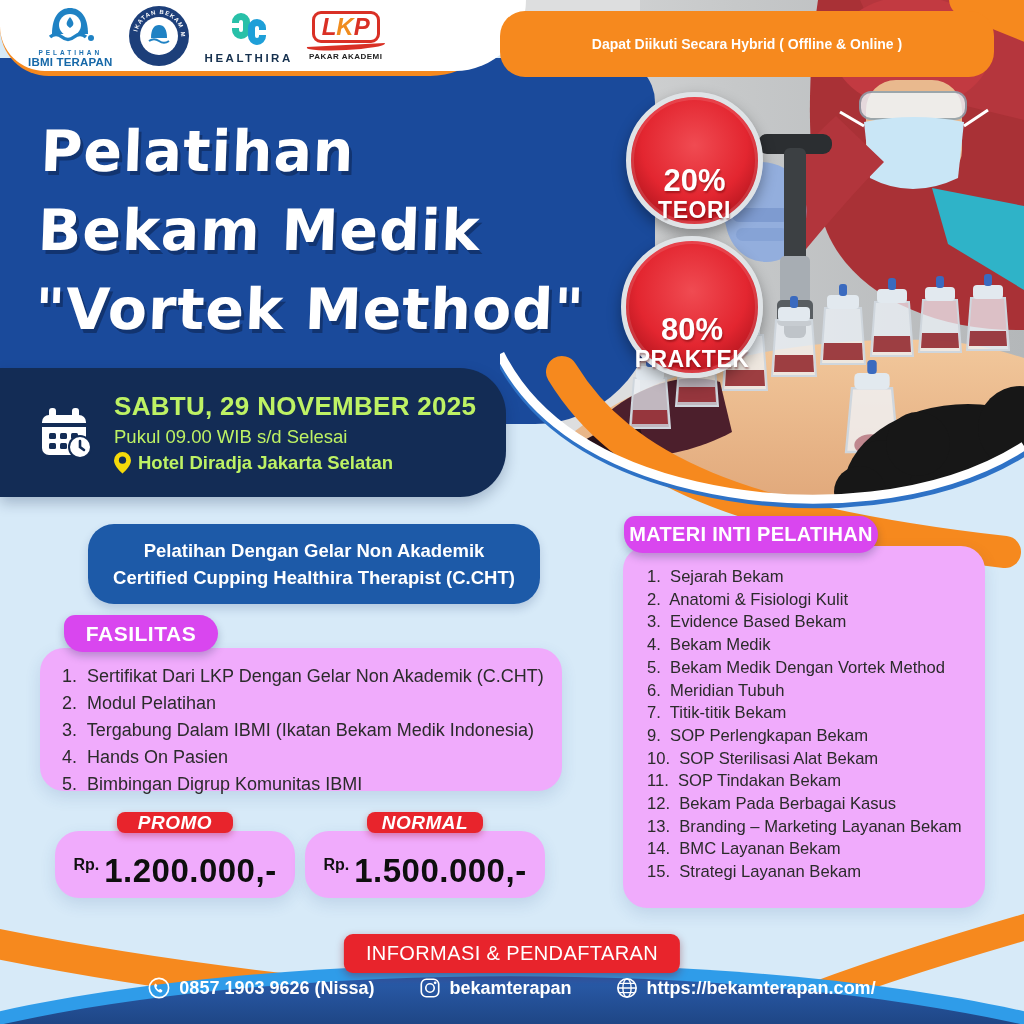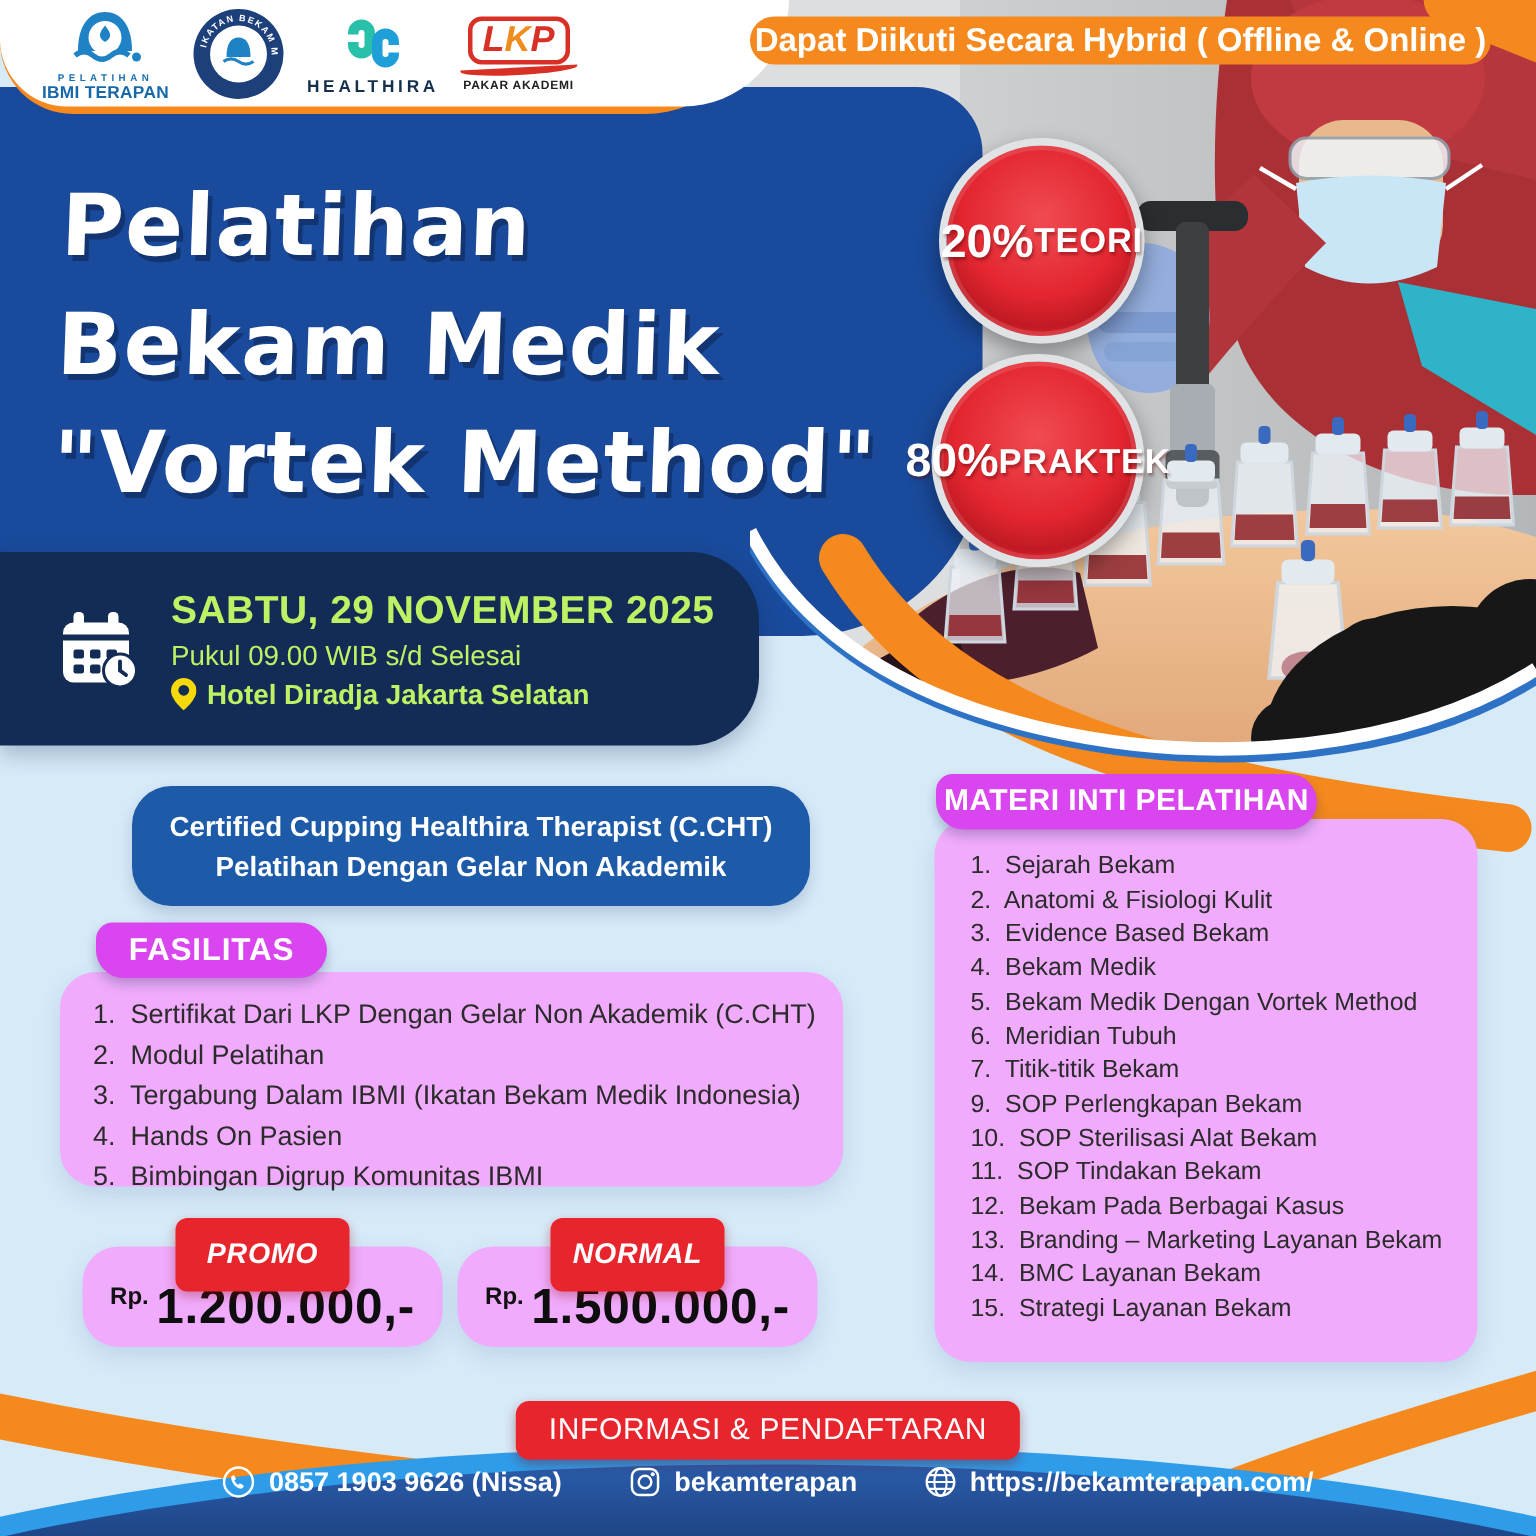--- a/index.html
+++ b/index.html
@@ -15,35 +15,35 @@
   .logo{display:flex;flex-direction:column;align-items:center;justify-content:center;}
   .logo-bt-top{font-size:6.5px;letter-spacing:3px;color:#1a6fb0;font-weight:700;margin-top:1px;}
   .logo-bt-bottom{font-size:11.5px;font-weight:800;color:#1668a8;letter-spacing:.2px;}
   .logo-health-label{font-size:11.5px;font-weight:800;color:#15304e;letter-spacing:2.5px;margin-top:1px;}
   .logo-lkp-box{border:3px solid #d93025;border-radius:9px;padding:0 7px;font-weight:800;
     font-style:italic;font-size:24px;line-height:26px;}
   .lkp-l{color:#d93025}.lkp-k{color:#f08c1e}.lkp-p{color:#d93025}
   .lkp-swoosh{width:78px;height:5px;background:#d93025;border-radius:0 0 60% 60%/0 0 100% 100%;margin-top:2px;transform:rotate(-3deg);}
   .logo-lkp-sub{font-size:8px;font-weight:800;color:#222;letter-spacing:.5px;margin-top:2px;}
 
-  .hybrid-banner{left:500px;top:11px;width:494px;height:32px;background:#f6891e;border-radius:25px;
-    z-index:7;display:flex;align-items:center;justify-content:center;color:#fff;font-size:22px;font-weight:600;}
+  .hybrid-banner{left:500px;top:11px;width:494px;height:66px;background:#f6891e;border-radius:25px;
+    z-index:7;display:flex;align-items:center;justify-content:center;color:#fff;font-size:14px;font-weight:600;}
   .corner-swoosh{left:952px;top:-34px;width:150px;height:74px;background:#f6891e;
     transform:rotate(22deg);border-radius:18px;z-index:5;}
 
   
   .blue-panel{left:0;top:58px;width:655px;height:366px;background:#1a4a9b;
     border-radius:0 44px 120px 0;z-index:2;}
   .hero-title{left:38px;top:112px;z-index:5;color:#fff;font-family:"DejaVu Sans",sans-serif;
     font-weight:800;font-size:57px;line-height:79px;letter-spacing:1px;
     text-shadow:3px 4px 0 rgba(10,30,70,.5);transform:skewX(-2deg);}
   .badge{z-index:6;border-radius:50%;border:5px solid #dfe3e6;
     background:radial-gradient(circle at 50% 38%,#f04b52 0%,#e32630 52%,#c01a23 72%,#e32630 80%);
     box-shadow:0 6px 14px rgba(0,0,0,.35), inset 0 0 0 3px rgba(255,255,255,.12);
-    display:flex;flex-direction:row;align-items:center;justify-content:center;color:#fff;}
+    display:flex;flex-direction:column;align-items:center;justify-content:flex-end;color:#fff;}
   .badge .pct{font-size:31px;font-weight:800;line-height:32px;text-shadow:1px 2px 2px rgba(80,0,0,.4);}
   .badge .lbl{font-size:23px;font-weight:800;letter-spacing:.5px;text-shadow:1px 2px 2px rgba(80,0,0,.4);}
   .badge-teori{left:626px;top:92px;width:127px;height:127px;}
   .badge-praktek{left:621px;top:236px;width:132px;height:132px;}
 
   
   .date-box{left:0;top:368px;width:506px;height:129px;background:#132c55;border-radius:0 46px 46px 0;
     z-index:5;display:flex;align-items:center;gap:18px;padding-left:36px;box-sizing:border-box;
     box-shadow:0 6px 14px rgba(10,30,70,.25);}
   .date-lines{color:#bef264;}
@@ -61,21 +61,21 @@
   .card{background:#f0abfc;border-radius:24px;z-index:5;box-shadow:0 6px 16px rgba(40,80,140,.14);box-sizing:border-box;}
   .fasilitas-card{left:40px;top:648px;width:522px;height:143px;padding:15px 14px 8px 22px;}
   .list .list-item{font-size:18px;color:#2b2b2b;line-height:27px;white-space:nowrap;}
   .materi-pill{left:624px;top:516px;width:254px;height:37px;font-size:20px;letter-spacing:.3px;}
   .materi-card{left:623px;top:546px;width:362px;height:362px;padding:20px 10px 8px 24px;overflow:hidden;}
   .materi-card .list-item{font-size:16.6px;line-height:22.7px;}
 
   
   .price-card{top:831px;width:240px;height:67px;display:flex;align-items:center;justify-content:center;}
   .price-promo{left:55px;} .price-normal{left:305px;}
-  .price-pill{top:812px;width:116px;height:49px;background:#e8242c;border-radius:8px;z-index:6;
+  .price-pill{top:812px;width:116px;height:21px;background:#e8242c;border-radius:8px;z-index:6;
     display:flex;align-items:center;justify-content:center;color:#fff;font-weight:800;font-style:italic;
     font-size:19px;letter-spacing:.5px;box-shadow:0 3px 7px rgba(150,10,20,.35);}
   .pill-promo{left:117px;} .pill-normal{left:367px;}
   .price-line{display:flex;align-items:flex-start;gap:5px;margin-top:12px;}
   .price-rp{font-size:16px;font-weight:800;color:#111;margin-top:4px;}
   .price-amt{font-size:33px;font-weight:800;color:#0e0e0e;letter-spacing:.5px;}
 
   
   .footer-svg{left:0;bottom:0;width:1024px;height:200px;z-index:4;}
   .footer-pill{left:50%;top:934px;transform:translateX(-50%);background:#e8242c;color:#fff;
@@ -308,22 +308,22 @@
         <svg width="17" height="22" viewBox="0 0 17 22">
           <path d="M8.5,0 a8.5,8.5 0 0,1 8.5,8.5 c0,6 -8.5,13 -8.5,13 s-8.5,-7 -8.5,-13 A8.5,8.5 0 0,1 8.5,0 Z" fill="#f5d90a"></path>
           <circle cx="8.5" cy="8.2" r="3.6" fill="#132c55"></circle>
         </svg>
         <span>Hotel Diradja Jakarta Selatan</span>
       </div>
     </div>
   </div>
 
   <div class="abs cert-box">
+    <div>Pelatihan Dengan Gelar Non Akademik</div>
     <div>Certified Cupping Healthira Therapist (C.CHT)</div>
-    <div>Pelatihan Dengan Gelar Non Akademik</div>
   </div>
 
   <div class="abs section-pill fasilitas-pill">FASILITAS</div>
   <div class="abs card fasilitas-card list">
       <div class="list-item">1.&nbsp; Sertifikat Dari LKP Dengan Gelar Non Akademik (C.CHT)</div>
       <div class="list-item">2.&nbsp; Modul Pelatihan</div>
       <div class="list-item">3.&nbsp; Tergabung Dalam IBMI (Ikatan Bekam Medik Indonesia)</div>
       <div class="list-item">4.&nbsp; Hands On Pasien</div>
       <div class="list-item">5.&nbsp; Bimbingan Digrup Komunitas IBMI</div>
     </div>

